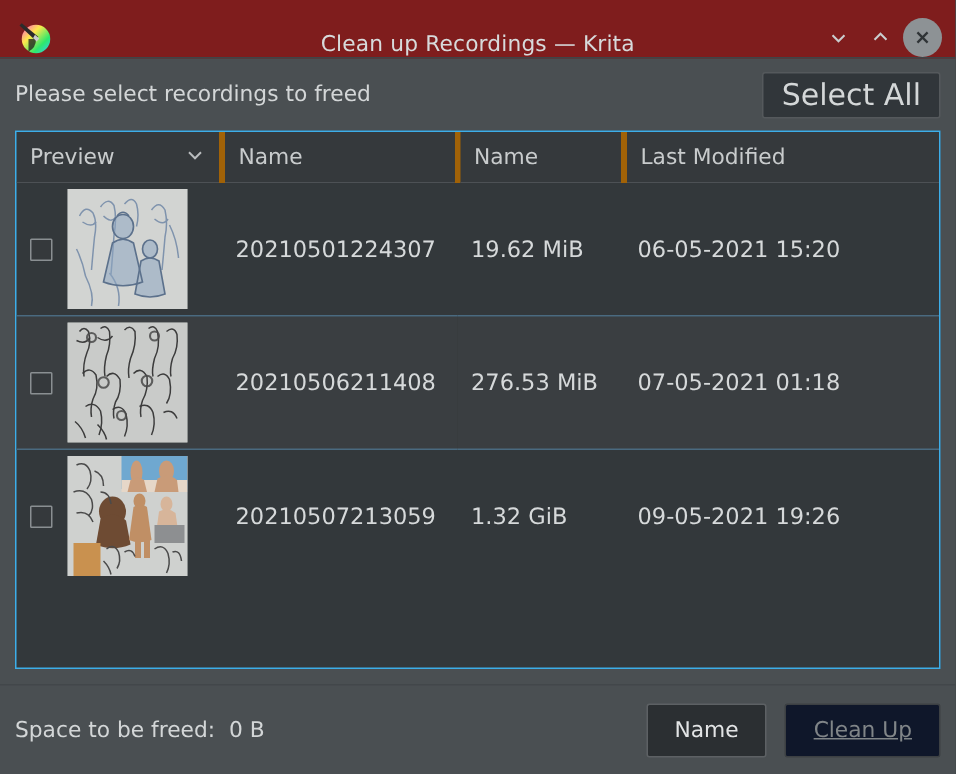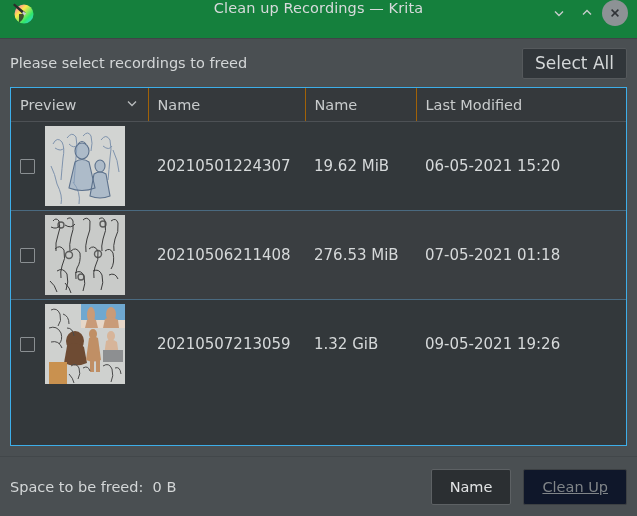--- a/index.html
+++ b/index.html
@@ -23,23 +23,23 @@
     display: flex;
     flex-direction: column;
     background: #4a4f52;
     position: relative;
   }
 
   
   .titlebar {
     height: 38px;
     min-height: 38px;
-    background: #15803d;
-    display: flex;
-    align-items: flex-start;
+    background: #7f1d1d;
+    display: flex;
+    align-items: flex-end;
     position: relative;
     border-bottom: 1px solid #3f4447;
   }
   .app-icon {
     width: 26px;
     height: 26px;
     margin-left: 10px;
     position: relative;
     flex: 0 0 auto;
   }
@@ -92,21 +92,21 @@
   .prompt-label {
     font-size: 14.5px;
     color: #d3d6d7;
   }
   .select-all-btn {
     margin-left: auto;
     background: #31363a;
     border: 1px solid #55595c;
     border-radius: 2px;
     color: #d4d7d8;
-    font-size: 17px;
+    font-size: 20px;
     font-family: inherit;
     padding: 6px 12px;
     line-height: 17px;
     cursor: pointer;
   }
 
   
   .table-wrap {
     flex: 1 1 auto;
     margin-bottom: 10px;
@@ -123,21 +123,21 @@
     table-layout: fixed;
     font-size: 14.5px;
   }
   table.rec-table thead th {
     background: #35393c;
     color: #c8cbcc;
     font-weight: normal;
     text-align: left;
     padding: 7px 9px;
     height: 19px;
-    border-right: 1px solid #a16207;
+    border-right: 4px solid #a16207;
     border-bottom: 1px solid #4d5155;
     position: relative;
     font-size: 14.5px;
     white-space: nowrap;
   }
   table.rec-table thead th:last-child { border-right: none; }
 
   .th-preview-inner {
     display: flex;
     align-items: center;

